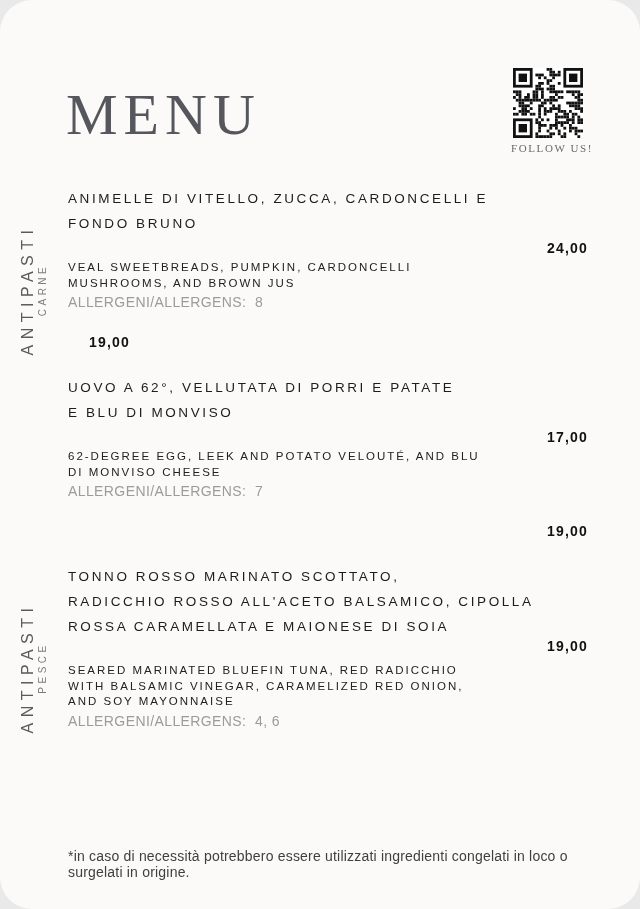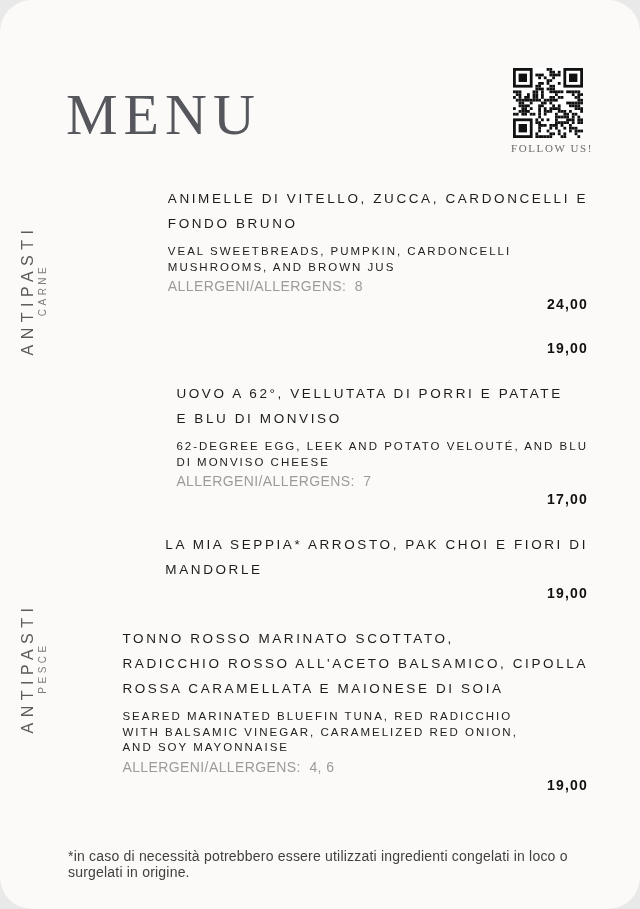--- a/index.html
+++ b/index.html
@@ -41,28 +41,28 @@
     white-space:nowrap;
   }
   .v-label .sub {
     font-size:10px; letter-spacing:3.5px; color:#7d7d7d; line-height:1.2;
     white-space:nowrap;
   }
   .v-label-1 { left:-51px; top:268px; }
   .v-label-2 { left:-51px; top:646px; }
   
   .items { position:absolute; left:68px; top:186px; width:520px; }
-  .item { display:flex; align-items:flex-end; margin-bottom:22px;flex-direction:column; }
+  .item { display:flex; align-items:center; margin-bottom:22px; }
   .item-main { flex:1 1 auto; min-width:0; }
   .item-title {
     font-size:13.5px; letter-spacing:2.6px; line-height:25px;
     color:#1d1d1d; white-space:pre; 
   }
   .item-desc {
-    margin-top:8px;
+    margin-top:24px;
     font-size:11.5px; letter-spacing:2px; line-height:15.5px;
     color:#222; white-space:pre;
   }
   .item-allergens {
     margin-top:4px;
     font-size:14px; letter-spacing:0.4px; line-height:14px;
     color:#9b9b9b; white-space:pre;
   }
   .item-price {
     flex:0 0 auto; width:62px; text-align:right;
@@ -346,22 +346,20 @@
 E BLU DI MONVISO</div>
         <div class="item-desc">62-DEGREE EGG, LEEK AND POTATO VELOUTÉ, AND BLU
 DI MONVISO CHEESE</div>
         <div class="item-allergens">ALLERGENI/ALLERGENS:  7</div>
       </div>
       <div class="item-price">17,00</div>
     </div>
 
     <div class="item">
       <div class="item-main">
-        <div class="item-title">LA MIA SEPPIA* ARROSTO, PAK CHOI E FIORI DI
-MANDORLE</div>
       </div>
       <div class="item-price">19,00</div>
     </div>
 
     <div class="item">
       <div class="item-main">
         <div class="item-title">TONNO ROSSO MARINATO SCOTTATO,
 RADICCHIO ROSSO ALL'ACETO BALSAMICO, CIPOLLA
 ROSSA CARAMELLATA E MAIONESE DI SOIA</div>
         <div class="item-desc">SEARED MARINATED BLUEFIN TUNA, RED RADICCHIO

